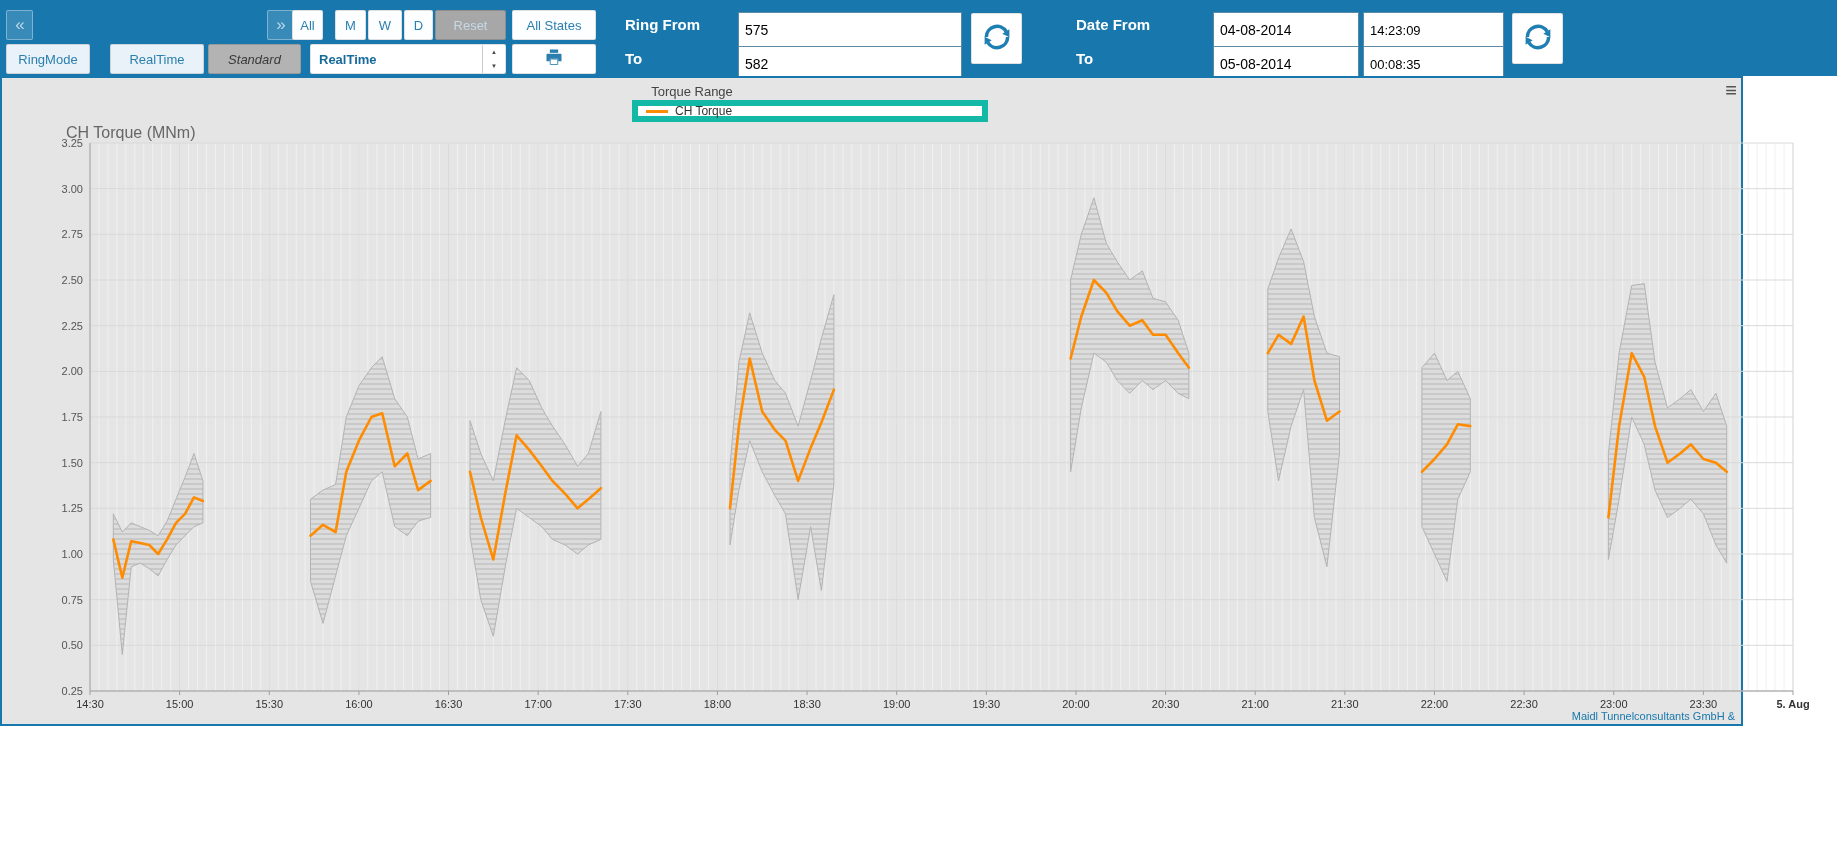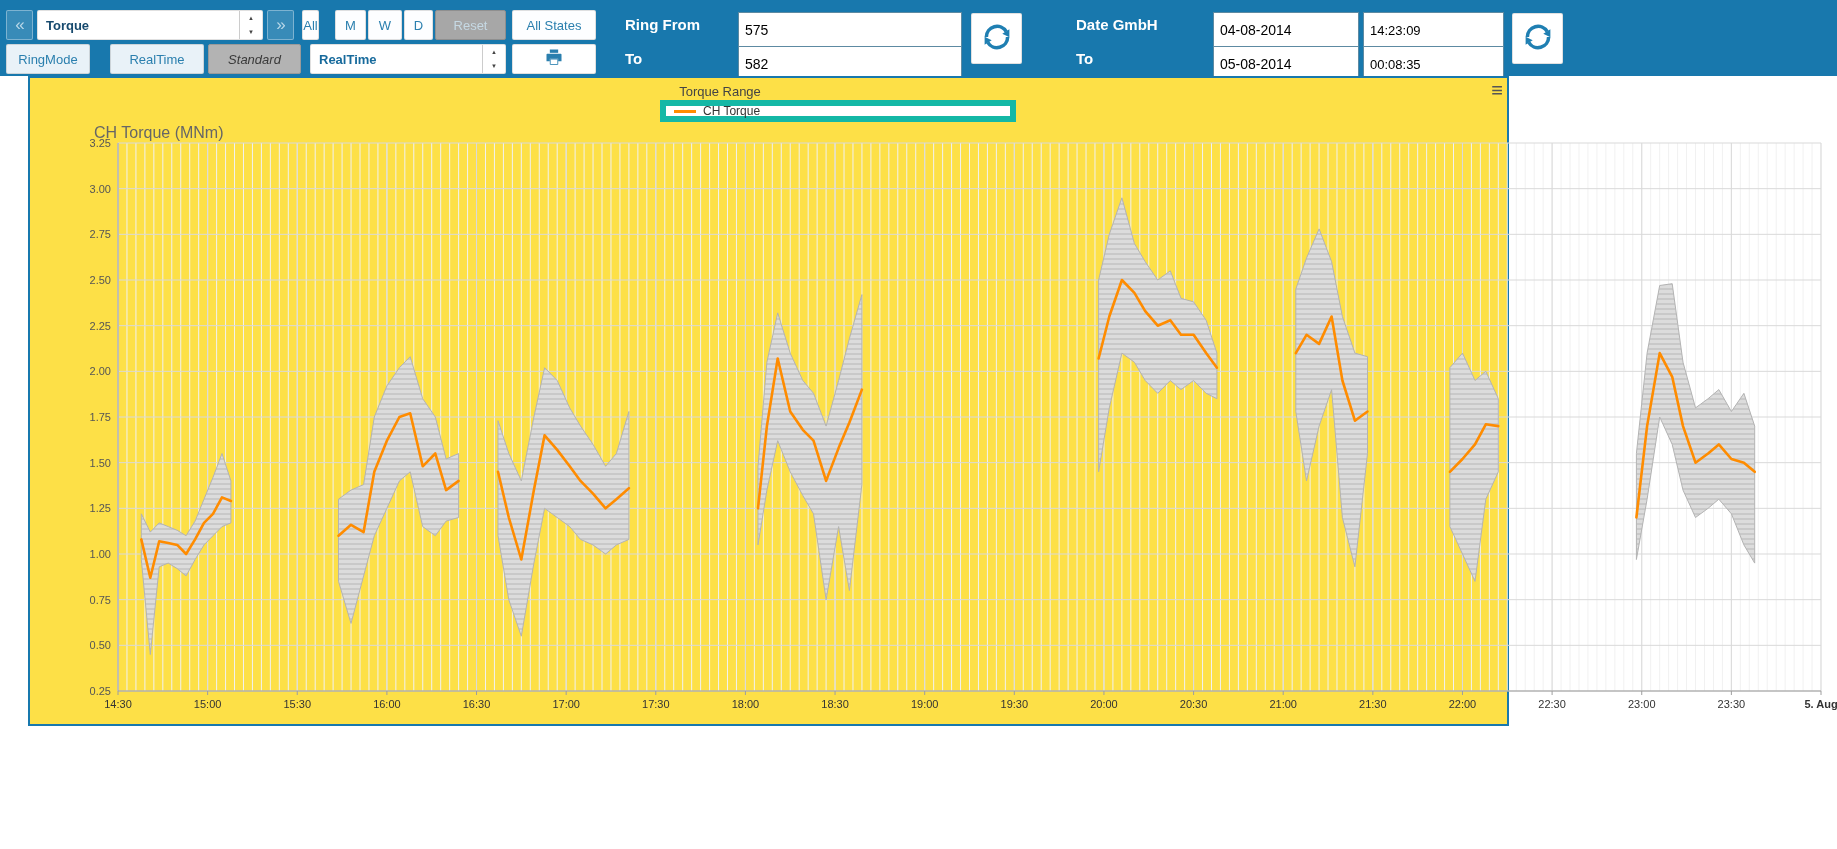--- a/index.html
+++ b/index.html
@@ -18,54 +18,47 @@
   .lbl{color:#fff;font-size:15px;font-weight:600;line-height:30px;}
   .inp{height:36px;background:#fff;border:1px solid #5d8aa2;font-size:14px;padding:0 6px;color:#000;box-sizing:border-box;
        font-family:"Liberation Sans",sans-serif;}
   .select{background:#fff;height:30px;display:flex;border-radius:2px;cursor:pointer;border:1px solid rgba(0,0,0,0.12);}
   .select .val{flex:1;display:flex;align-items:center;padding-left:8px;font-weight:bold;font-size:13px;color:#174a6e;}
   .select .spin{width:22px;border-left:1px solid #ccc;display:flex;flex-direction:column;}
   .select .spin span{flex:1;display:flex;align-items:center;justify-content:center;font-size:6px;color:#444;}
   .iconbtn{background:#fff;border-radius:2px;display:flex;align-items:center;justify-content:center;cursor:pointer;border:1px solid rgba(0,0,0,0.12);}
 
   
-  .chartwrap{position:absolute;top:76px;left:0;width:1481px;height:650px;border:2px solid #1878ad;box-sizing:border-box;background:#fde047;margin-left:28px;}
+  .chartwrap{position:absolute;top:76px;left:0;width:1743px;height:650px;border:2px solid #1878ad;box-sizing:border-box;background:#e5e5e5;}
   .chart-title{position:absolute;top:6px;left:0;width:1380px;text-align:center;font-size:13px;color:#444;}
   .legend{position:absolute;top:22px;left:630px;width:356px;height:22px;border:6px solid #14b8a6;display:flex;align-items:center;
           padding-left:8px;box-sizing:border-box;background:#fff;}
   .legend .sample{width:22px;height:3px;background:#ff8c00;margin-right:7px;}
   .legend .txt{font-size:12px;color:#333;}
   .axis-title{position:absolute;top:46px;left:64px;font-size:16px;color:#666;}
   .menu{position:absolute;top:4px;right:4px;font-size:20px;color:#555;cursor:pointer;line-height:16px;}
   .footer{position:absolute;top:632px;left:0;width:100%;text-align:right;padding-right:6px;box-sizing:border-box;
           font-size:11px;color:#1878ad;cursor:pointer;}
   #chart-svg{position:absolute;top:0;left:0;}
 </style>
 </head>
 <body>
 
 <div class="toolbar">
 
   <div class="tb nav" style="left:6px;top:10px;width:27px;">
     <span>«</span>
   </div>
 
-  <div class="tb select" style="left:37px;top:10px;width:226px;">
-    <span class="val">Torque</span>
-    <span class="spin">
-      <span>▲</span>
-      <span>▼</span>
-    </span>
-  </div>
 
   <div class="tb nav" style="left:267px;top:10px;width:27px;">
     <span>»</span>
   </div>
 
-  <div class="tb btn" style="left:302px;top:10px;width:17px;">All</div>
+  <div class="tb btn" style="left:292px;top:10px;width:31px;">All</div>
   <div class="tb btn" style="left:335px;top:10px;width:31px;">M</div>
   <div class="tb btn" style="left:368px;top:10px;width:34px;">W</div>
   <div class="tb btn" style="left:404px;top:10px;width:29px;">D</div>
   <div class="tb btn gray-reset" style="left:435px;top:10px;width:71px;">Reset</div>
 
   <div class="tb btn" style="left:512px;top:10px;width:84px;">All States</div>
 
   <div class="tb lbl" style="left:625px;top:10px;">Ring From</div>
   <input class="tb inp" style="left: 738px; top: 12px; width: 224px;" value="575">
 
@@ -73,21 +66,21 @@
     <span>
       <svg width="34" height="34" viewBox="0 0 48 48">
         <path d="M9 24 A15 15 0 0 1 37 16.5" fill="none" stroke="#1f7fb2" stroke-width="5"></path>
         <polygon points="41.5,24.5 41.5,13 31.5,19.5" fill="#1f7fb2"></polygon>
         <path d="M39 24 A15 15 0 0 1 11 31.5" fill="none" stroke="#1f7fb2" stroke-width="5"></path>
         <polygon points="6.5,23.5 6.5,35 16.5,28.5" fill="#1f7fb2"></polygon>
       </svg>
     </span>
   </div>
 
-  <div class="tb lbl" style="left:1076px;top:10px;">Date GmbH</div>
+  <div class="tb lbl" style="left:1076px;top:10px;">Date From</div>
   <input class="tb inp" style="left: 1213px; top: 12px; width: 146px;" value="04-08-2014">
   <input class="tb inp" style="left: 1363px; top: 12px; width: 141px; font-size: 13px;" value="14:23:09">
 
   <div class="tb iconbtn" style="left:1512px;top:13px;width:51px;height:51px;">
     <span>
       <svg width="34" height="34" viewBox="0 0 48 48">
         <path d="M9 24 A15 15 0 0 1 37 16.5" fill="none" stroke="#1f7fb2" stroke-width="5"></path>
         <polygon points="41.5,24.5 41.5,13 31.5,19.5" fill="#1f7fb2"></polygon>
         <path d="M39 24 A15 15 0 0 1 11 31.5" fill="none" stroke="#1f7fb2" stroke-width="5"></path>
         <polygon points="6.5,23.5 6.5,35 16.5,28.5" fill="#1f7fb2"></polygon>
@@ -436,13 +429,14 @@
       <line x1="1522.1052631578946" x2="1522.1052631578946" y1="613" y2="617" stroke="#9e9e9e"></line>
       <text x="1522.1052631578946" y="630" text-anchor="middle" fill="#333" font-size="11" font-family="&quot;Liberation Sans&quot;,sans-serif">22:30</text>
       <line x1="1611.7368421052631" x2="1611.7368421052631" y1="613" y2="617" stroke="#9e9e9e"></line>
       <text x="1611.7368421052631" y="630" text-anchor="middle" fill="#333" font-size="11" font-family="&quot;Liberation Sans&quot;,sans-serif">23:00</text>
       <line x1="1701.3684210526314" x2="1701.3684210526314" y1="613" y2="617" stroke="#9e9e9e"></line>
       <text x="1701.3684210526314" y="630" text-anchor="middle" fill="#333" font-size="11" font-family="&quot;Liberation Sans&quot;,sans-serif">23:30</text>
       <line x1="1791" x2="1791" y1="613" y2="617" stroke="#9e9e9e"></line>
       <text x="1791" y="630" text-anchor="middle" fill="#333" font-size="11" font-family="&quot;Liberation Sans&quot;,sans-serif" font-weight="bold">5. Aug</text>
     </svg>
 
+  <div class="footer">Maidl Tunnelconsultants GmbH &amp;</div>
 </div>
 
 </body></html>

